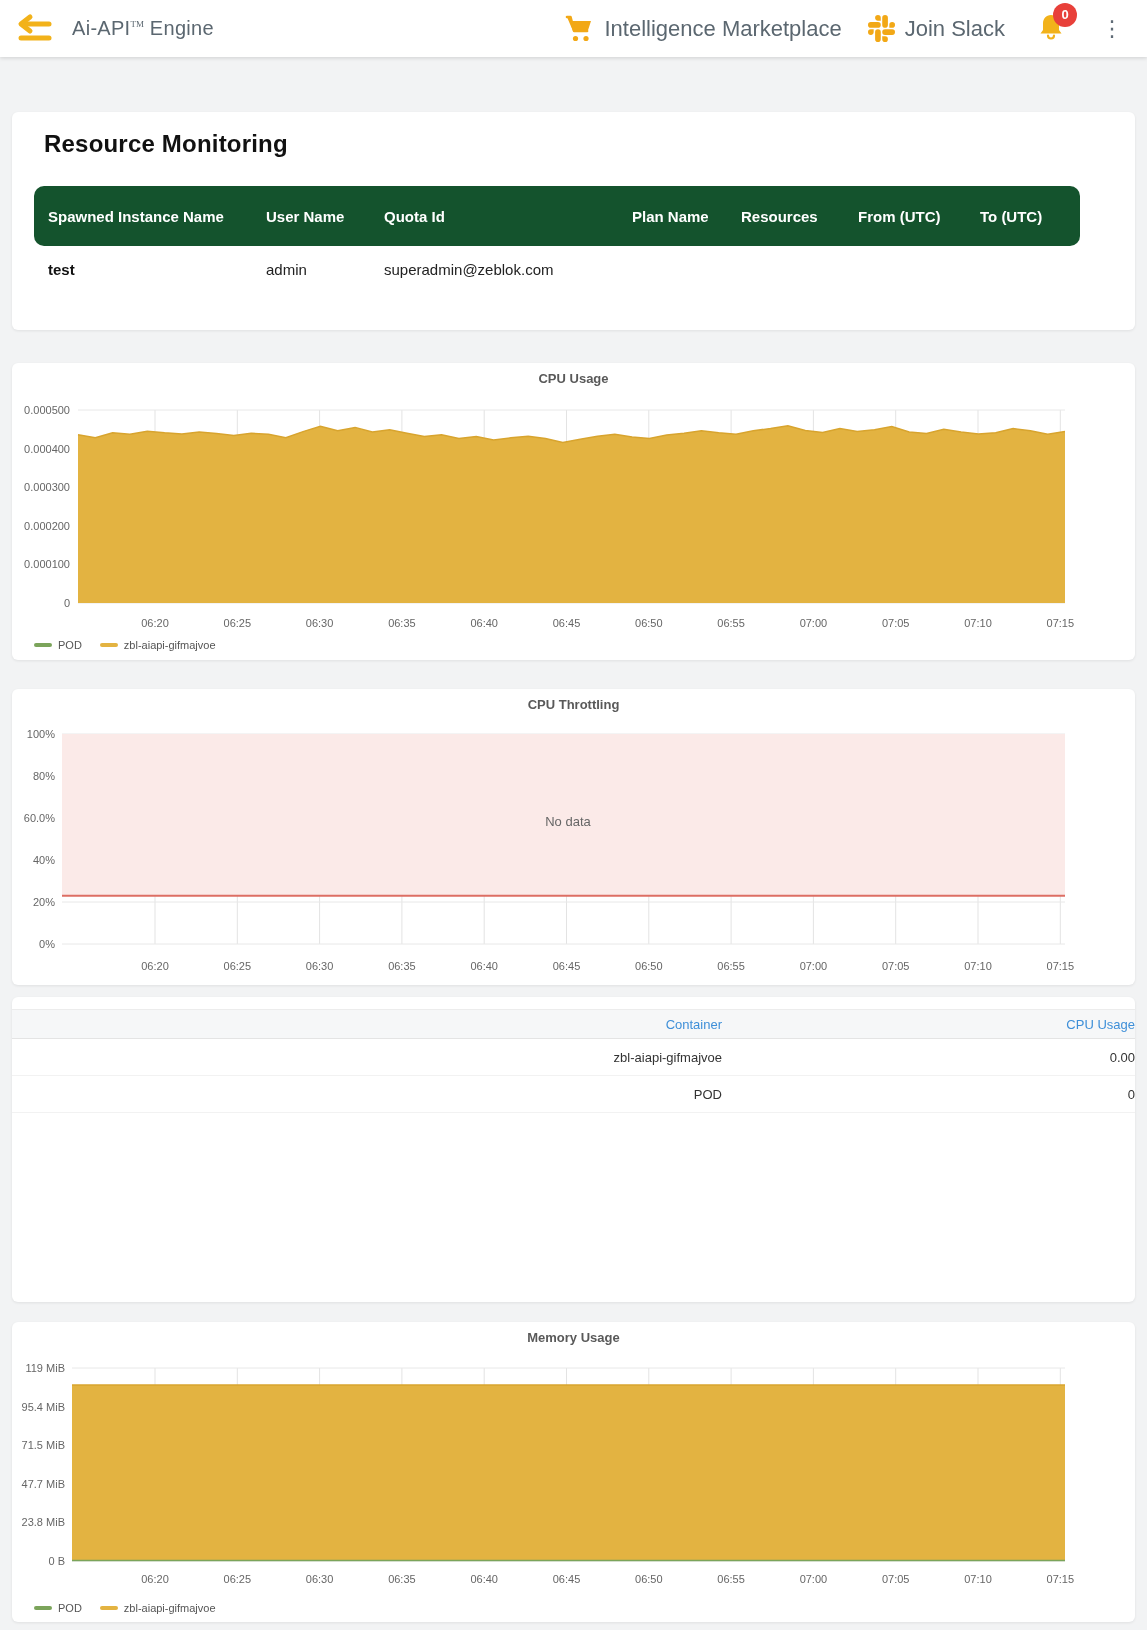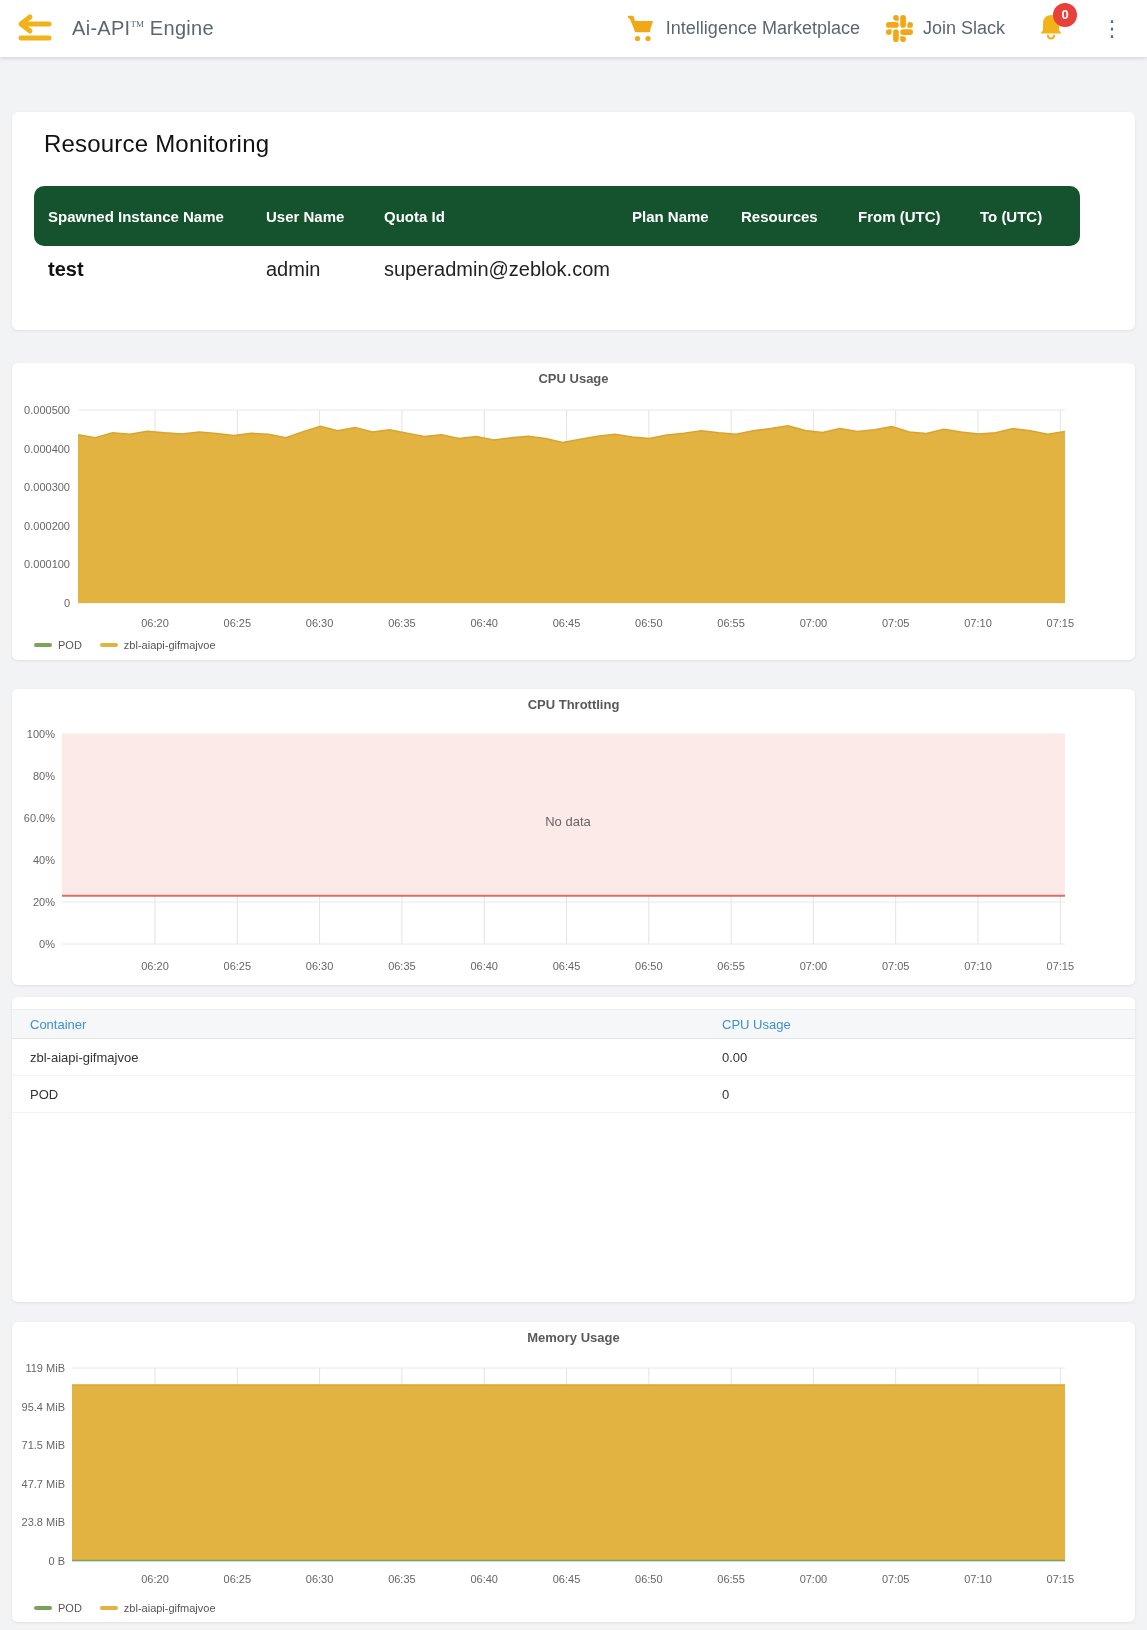--- a/index.html
+++ b/index.html
@@ -18,61 +18,61 @@
     background:#ffffff; box-shadow:0 1px 4px rgba(0,0,0,.15);
     display:flex; align-items:center; justify-content:space-between;
     padding:0 18px 0 16px; z-index:5;gap:48px;
   }
   .nav-left { display:flex; align-items:center; gap:18px; }
   .back-btn { background:none; border:none; cursor:pointer; display:flex; align-items:center; }
   .brand { font-size:20px; color:#5b6770; font-weight:500; letter-spacing:.3px; }
   .brand sup { font-size:9px; font-family:"Liberation Serif", serif; letter-spacing:0; }
   .nav-right { display:flex; align-items:center; gap:26px; }
   .nav-item { display:flex; align-items:center; gap:10px; cursor:pointer; }
-  .nav-item span.lbl { font-size:18px; color:#5b6770;text-align:center; }
+  .nav-item span.lbl { font-size:22px; color:#5b6770;text-align:center; }
   .bell-wrap { position:relative; cursor:pointer; margin-left:6px; }
   .badge {
     position:absolute; top:-9px; right:-12px; min-width:24px; height:24px;
     background:#e8403a; color:#fff; border-radius:50%; font-size:13px; font-weight:bold;
     display:flex; align-items:center; justify-content:center;
   }
   .kebab { font-size:22px; color:#5f6b76; cursor:pointer; padding:0 6px; line-height:1; margin-left:4px;}
   
   .card {
     position:absolute; left:12px; width:1123px; background:#fff;
     border-radius:6px; box-shadow:0 1px 3px rgba(0,0,0,.08);
   }
   #card-monitor   { top:112px;  height:218px; }
   #card-cpu-usage { top:363px;  height:297px; }
   #card-throttle  { top:689px;  height:296px; }
   #card-quota     { top:997px;  height:305px; }
   #card-memory    { top:1322px; height:300px;padding-left:44px; }
   
-  .page-title { font-size:24px; font-weight:400; color:#111; margin:18px 0 0 32px; letter-spacing:.2px; }
+  .page-title { font-size:24px; font-weight:700; color:#111; margin:18px 0 0 32px; letter-spacing:.2px; }
   .mtable { margin:28px 0 0 22px; width:1046px; }
   .mgrid { display:grid; grid-template-columns:232px 118px 248px 109px 117px 122px 1fr; align-items:center; }
   .mhead {
     background:#14532d; border-radius:10px; height:60px; color:#fff;
     font-size:15px; font-weight:bold;
   }
   .mhead .cell:first-child, .mrow .cell:first-child { padding-left:14px; }
-  .mrow { height:46px; font-size:20px; color:#222; }
+  .mrow { height:46px; font-size:15px; color:#222; }
   .mrow .cell:first-child { font-weight:600; color:#111; }
   
   .chart-title { position:absolute; top:8px; left:0; width:100%; text-align:center;
     font-size:13px; font-weight:bold; color:#595959; }
   .chart-svg { position:absolute; top:0; left:0; }
   .legend { position:absolute; left:22px; display:flex; gap:18px; align-items:center; }
   #legend-cpu { bottom:9px; }
   #legend-mem { bottom:8px; }
   .legend-item { display:flex; align-items:center; gap:6px; font-size:11px; color:#555; cursor:pointer; }
   .legend-dash { width:18px; height:4px; border-radius:2px; display:inline-block; }
   
   .quota-title { padding-top:10px; text-align:center; font-size:13px; font-weight:bold; color:#595959; }
-  .qgrid { display:grid; grid-template-columns:710px 1fr; align-items:center; }
+  .qgrid { display:grid; grid-template-columns:710px 1fr; align-items:center;text-align:right; }
   .qhead {
     margin-top:12px; background:#f6f7f8; height:30px;
     border-top:1px solid #ececec; border-bottom:1px solid #e4e4e4;
     font-size:13px; color:#3e8fd8;
   }
   .qhead .cell:first-child, .qrow .cell:first-child { padding-left:18px; }
   .qrow { height:37px; font-size:13px; color:#333; border-bottom:1px solid #f2f2f2; }
   text { font-family:"Liberation Sans", sans-serif; }
 </style>
 </head>

